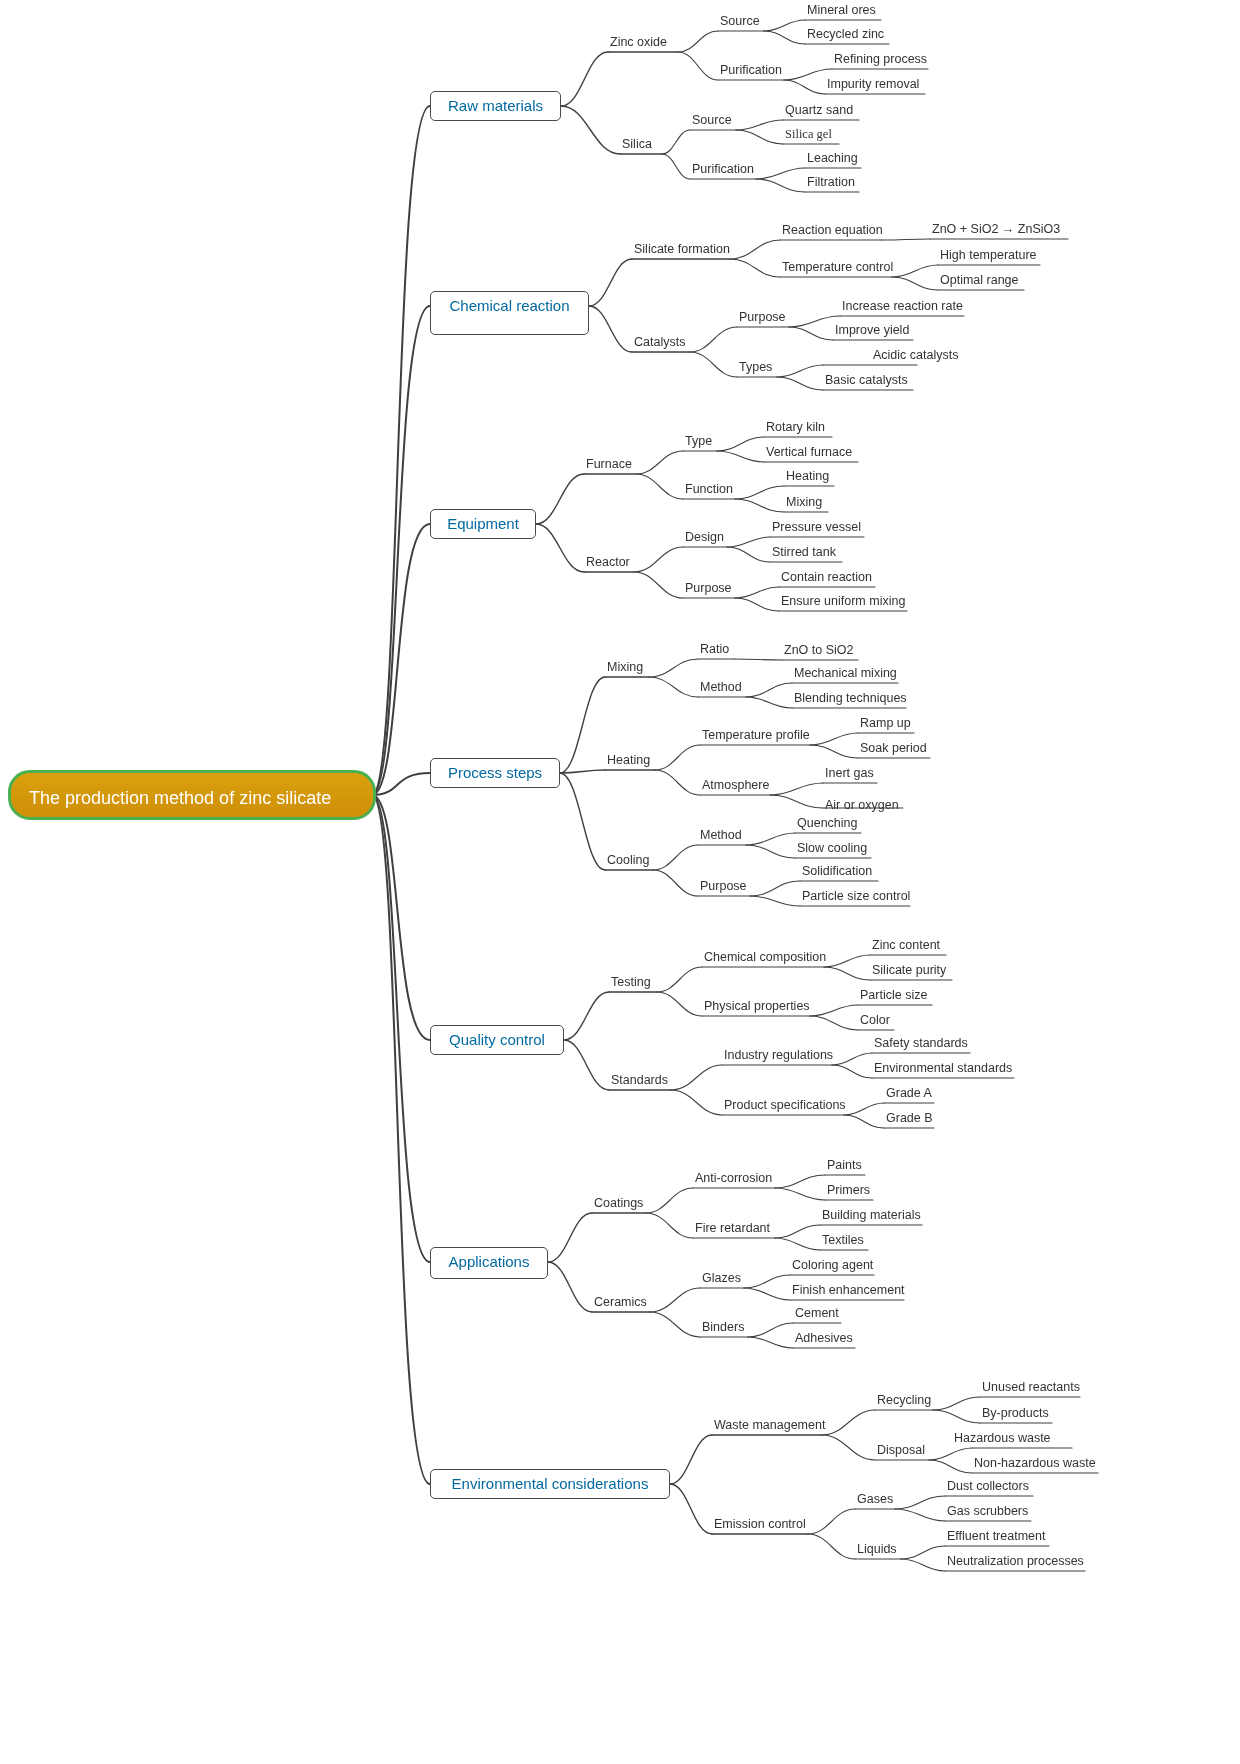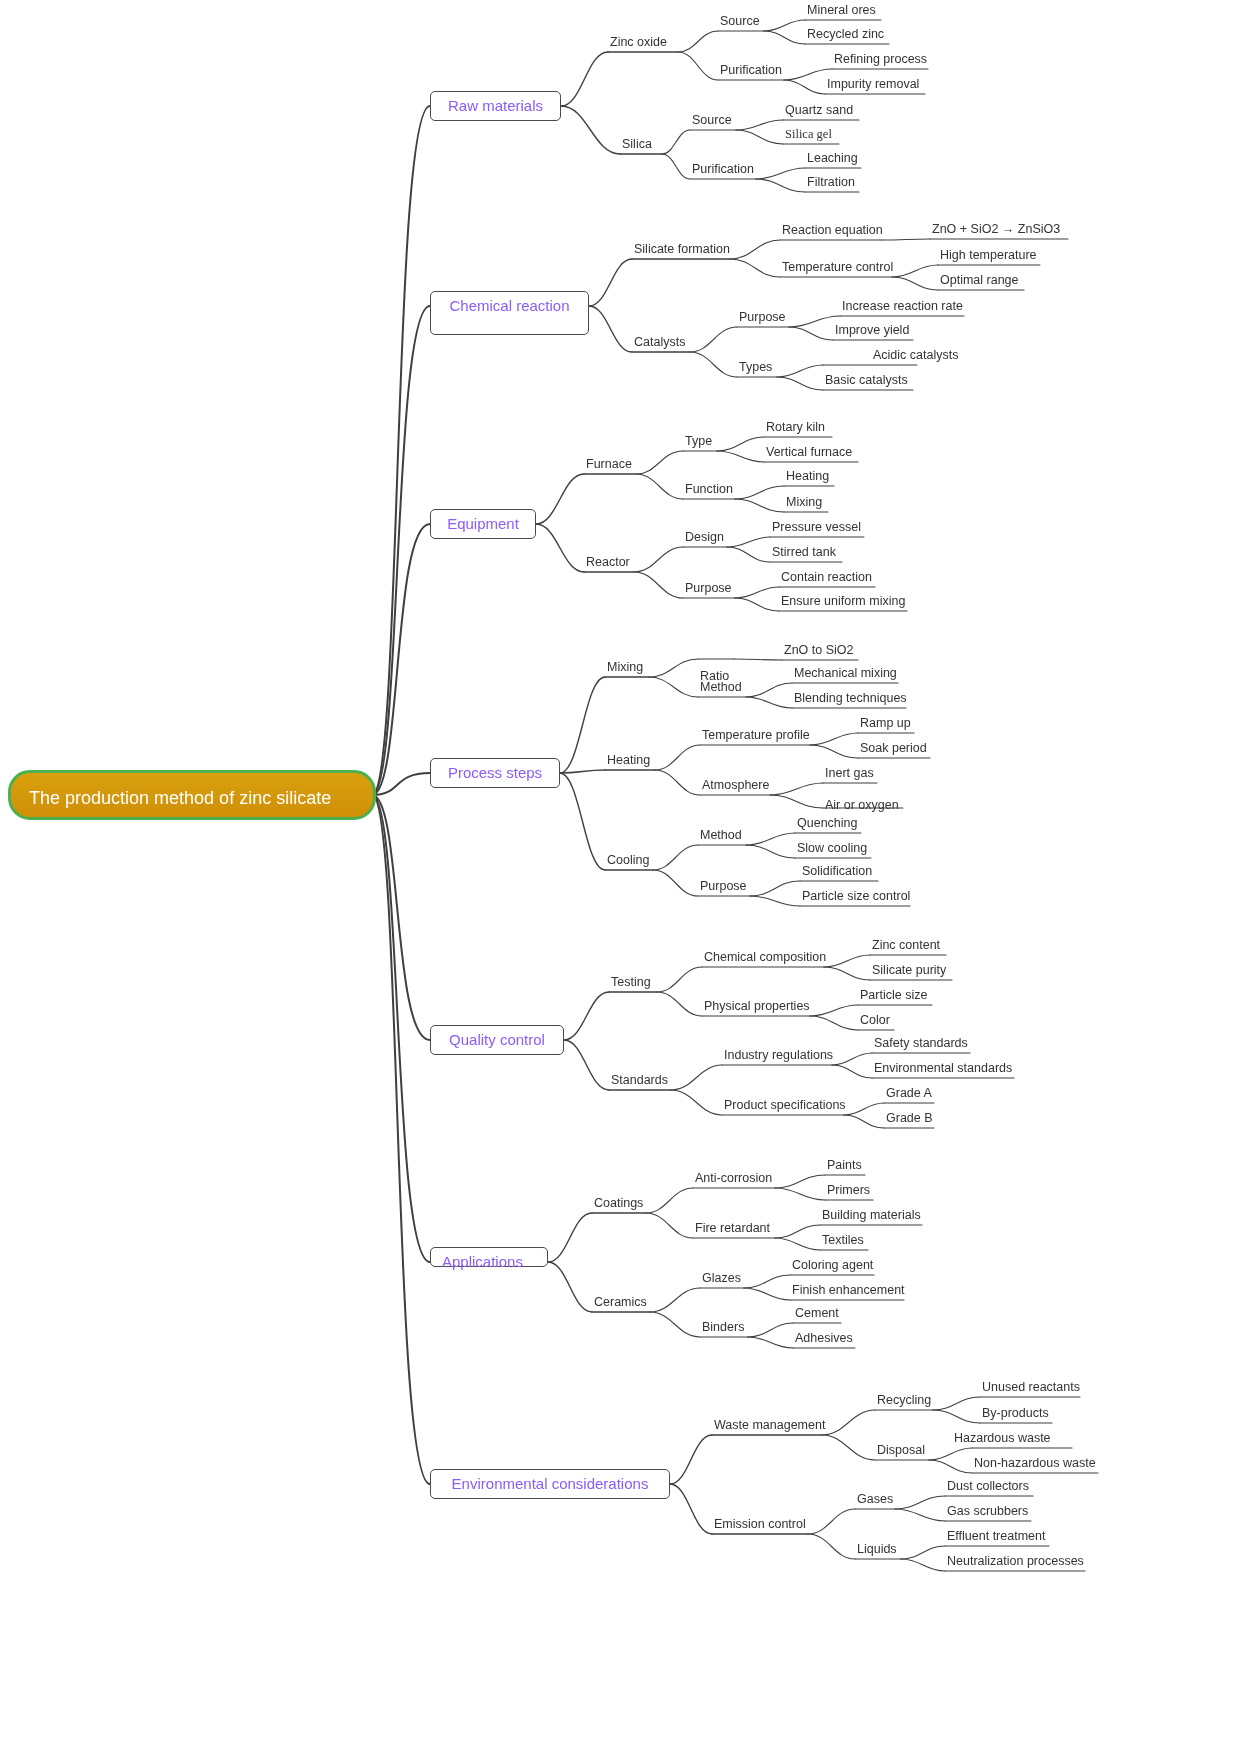--- a/index.html
+++ b/index.html
@@ -11,21 +11,21 @@
     color:#333333;
     font-size:13px;
     line-height:16px;
   }
   .lvl1{
     border:1px solid #4a4a4a;
     border-radius:5px;
     background:#ffffff;
     padding:5px 11px;
     font-size:15px;
-    color:#8b5cf6;
+    color:#0369a1;
   }
   .lvl2, .lvl3, .lvl4{
     background:transparent;
     padding:0 2px 2px 2px;
     font-size:12.5px;
   }
   .root{
     position:absolute;
     background:#d4960c;
     background:linear-gradient(#d9a10e,#cf8f08);
@@ -298,21 +298,21 @@
     <div class="node-label lvl4" style="left: 784px; top: 494px;">Mixing</div>
     <div class="node-label lvl2" style="left: 584px; top: 554px;">Reactor</div>
     <div class="node-label lvl3" style="left: 683px; top: 529px;">Design</div>
     <div class="node-label lvl4" style="left: 770px; top: 519px;">Pressure vessel</div>
     <div class="node-label lvl4" style="left: 770px; top: 544px;">Stirred tank</div>
     <div class="node-label lvl3" style="left: 683px; top: 580px;">Purpose</div>
     <div class="node-label lvl4" style="left: 779px; top: 569px;">Contain reaction</div>
     <div class="node-label lvl4" style="left: 779px; top: 593px;">Ensure uniform mixing</div>
     <div class="node-label lvl1" style="left: 430px; top: 758px; height: 30px; line-height: 18px; box-sizing: border-box; text-align: center; min-width: 130px;">Process steps</div>
     <div class="node-label lvl2" style="left: 605px; top: 659px;">Mixing</div>
-    <div class="node-label lvl3" style="left: 698px; top: 668px;">Ratio</div>
+    <div class="node-label lvl3" style="left: 698px; top: 641px;">Ratio</div>
     <div class="node-label lvl4" style="left: 782px; top: 642px;">ZnO to SiO2</div>
     <div class="node-label lvl3" style="left: 698px; top: 679px;">Method</div>
     <div class="node-label lvl4" style="left: 792px; top: 665px;">Mechanical mixing</div>
     <div class="node-label lvl4" style="left: 792px; top: 690px;">Blending techniques</div>
     <div class="node-label lvl2" style="left: 605px; top: 752px;">Heating</div>
     <div class="node-label lvl3" style="left: 700px; top: 727px;">Temperature profile</div>
     <div class="node-label lvl4" style="left: 858px; top: 715px;">Ramp up</div>
     <div class="node-label lvl4" style="left: 858px; top: 740px;">Soak period</div>
     <div class="node-label lvl3" style="left: 700px; top: 777px;">Atmosphere</div>
     <div class="node-label lvl4" style="left: 823px; top: 765px;">Inert gas</div>
@@ -332,21 +332,21 @@
     <div class="node-label lvl3" style="left: 702px; top: 998px;">Physical properties</div>
     <div class="node-label lvl4" style="left: 858px; top: 987px;">Particle size</div>
     <div class="node-label lvl4" style="left: 858px; top: 1012px;">Color</div>
     <div class="node-label lvl2" style="left: 609px; top: 1072px;">Standards</div>
     <div class="node-label lvl3" style="left: 722px; top: 1047px;">Industry regulations</div>
     <div class="node-label lvl4" style="left: 872px; top: 1035px;">Safety standards</div>
     <div class="node-label lvl4" style="left: 872px; top: 1060px;">Environmental standards</div>
     <div class="node-label lvl3" style="left: 722px; top: 1097px;">Product specifications</div>
     <div class="node-label lvl4" style="left: 884px; top: 1085px;">Grade A</div>
     <div class="node-label lvl4" style="left: 884px; top: 1110px;">Grade B</div>
-    <div class="node-label lvl1" style="left: 430px; top: 1247px; height: 20px; line-height: 18px; box-sizing: border-box; text-align: left; min-width: 118px;">Applications</div>
+    <div class="node-label lvl1" style="left: 430px; top: 1247px; height: 32px; line-height: 18px; box-sizing: border-box; text-align: center; min-width: 118px;">Applications</div>
     <div class="node-label lvl2" style="left: 592px; top: 1195px;">Coatings</div>
     <div class="node-label lvl3" style="left: 693px; top: 1170px;">Anti-corrosion</div>
     <div class="node-label lvl4" style="left: 825px; top: 1157px;">Paints</div>
     <div class="node-label lvl4" style="left: 825px; top: 1182px;">Primers</div>
     <div class="node-label lvl3" style="left: 693px; top: 1220px;">Fire retardant</div>
     <div class="node-label lvl4" style="left: 820px; top: 1207px;">Building materials</div>
     <div class="node-label lvl4" style="left: 820px; top: 1232px;">Textiles</div>
     <div class="node-label lvl2" style="left: 592px; top: 1294px;">Ceramics</div>
     <div class="node-label lvl3" style="left: 700px; top: 1270px;">Glazes</div>
     <div class="node-label lvl4" style="left: 790px; top: 1257px;">Coloring agent</div>

